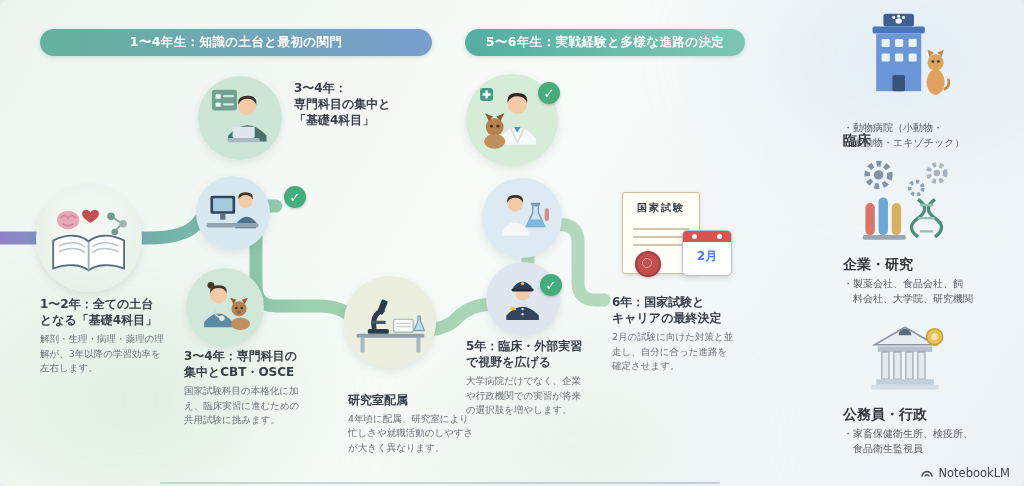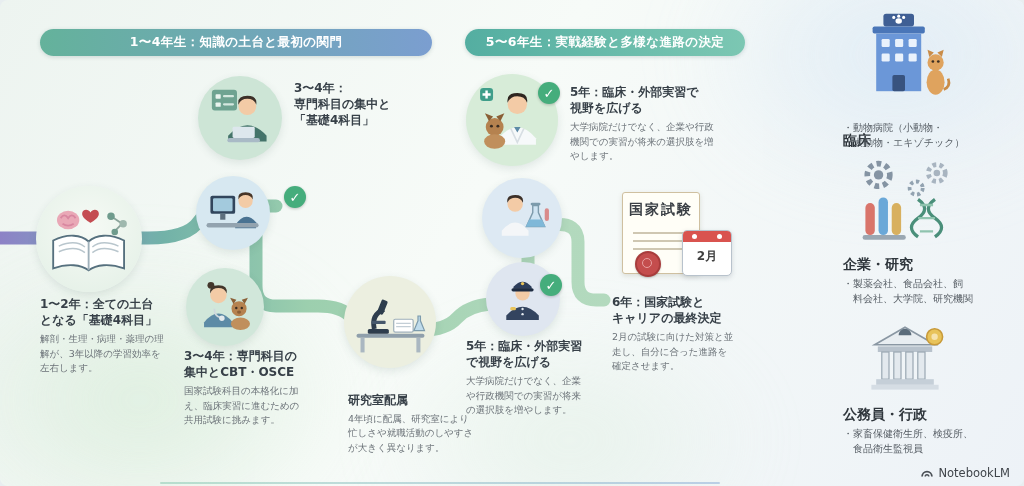--- a/index.html
+++ b/index.html
@@ -50,31 +50,31 @@
   .t-special{left:294px;top:80px;width:142px;}
   .t-cbt{left:184px;top:348px;width:164px;}
   .t-lab{left:348px;top:392px;width:164px;}
   .t-year5a{left:570px;top:84px;width:182px;}
   .t-year5b{left:466px;top:338px;width:150px;}
   .t-year6{left:612px;top:294px;width:162px;}
 
   .cert-group{position:absolute;left:622px;top:188px;width:112px;height:92px;z-index:2;}
   .cert-paper{position:absolute;left:0;top:4px;width:76px;height:80px;background:#fffef7;border:1.5px solid #cfc0a0;
     border-radius:3px;box-shadow:0 2px 5px rgba(90,80,50,.15);}
-  .cert-label{margin:8px 0 0;text-align:center;font-size:14px;font-weight:bold;color:#3a3f45;letter-spacing:2px;}
+  .cert-label{margin:8px 0 0;text-align:center;font-size:10px;font-weight:bold;color:#3a3f45;letter-spacing:2px;}
   .cert-lines{margin:7px 10px 0;height:28px;background:repeating-linear-gradient(to bottom,rgba(0,0,0,0) 0 6px,#cfc7b2 6px 8px);}
   .cert-seal{position:absolute;left:12px;top:58px;width:22px;height:22px;border-radius:50%;background:#c44d4d;
     border:2px solid #a83c3c;box-shadow:0 1px 2px rgba(0,0,0,.2);}
   .cert-seal::after{content:"";position:absolute;left:5px;top:5px;width:8px;height:8px;border-radius:50%;border:1.5px solid #e8a0a0;}
   .cert-cal{position:absolute;left:60px;top:42px;width:48px;height:44px;background:#fff;border:1.5px solid #b8c2cc;
     border-radius:5px;box-shadow:0 2px 5px rgba(60,70,90,.18);overflow:hidden;}
   .cert-cal-top{height:11px;background:#d9534f;position:relative;}
   .cert-cal-top::before,.cert-cal-top::after{content:"";position:absolute;top:3px;width:5px;height:5px;border-radius:50%;background:#fff;}
   .cert-cal-top::before{left:9px;} .cert-cal-top::after{right:9px;}
-  .cert-cal-label{text-align:center;font-size:12px;font-weight:bold;color:#404040;margin-top:6px;}
+  .cert-cal-label{text-align:center;font-size:12px;font-weight:bold;color:#3b82f6;margin-top:6px;}
 
   .career-icon{position:absolute;z-index:2;}
   .career-icon svg{width:100%;height:100%;}
   .ci-clinical{left:852px;top:12px;width:106px;height:90px;}
   .ci-research{left:852px;top:158px;width:102px;height:94px;}
   .ci-government{left:854px;top:324px;width:102px;height:80px;}
   .career-title{position:absolute;z-index:3;font-size:14px;font-weight:bold;color:#2f363c;margin:0;}
   .career-body{position:absolute;z-index:3;font-size:10px;color:#555c63;line-height:1.5;white-space:pre-line;margin:0;}
   .ct1{left:843px;top:100px;margin-top:32px;} .cb1{left:843px;top:120px;width:172px;}
   .ct2{left:843px;top:256px;} .cb2{left:843px;top:276px;width:174px;}
@@ -276,27 +276,20 @@
 集中とCBT・OSCE</p>
     <p class="nt-body">国家試験科目の本格化に加
 え、臨床実習に進むための
 共用試験に挑みます。</p>
   </div>
   <div class="node-text t-lab">
     <p class="nt-title">研究室配属</p>
     <p class="nt-body">4年頃に配属、研究室により
 忙しさや就職活動のしやすさ
 が大きく異なります。</p>
-  </div>
-  <div class="node-text t-year5a">
-    <p class="nt-title">5年：臨床・外部実習で
-視野を広げる</p>
-    <p class="nt-body">大学病院だけでなく、企業や行政
-機関での実習が将来の選択肢を増
-やします。</p>
   </div>
   <div class="node-text t-year5b">
     <p class="nt-title">5年：臨床・外部実習
 で視野を広げる</p>
     <p class="nt-body">大学病院だけでなく、企業
 や行政機関での実習が将来
 の選択肢を増やします。</p>
   </div>
   <div class="node-text t-year6">
     <p class="nt-title">6年：国家試験と

